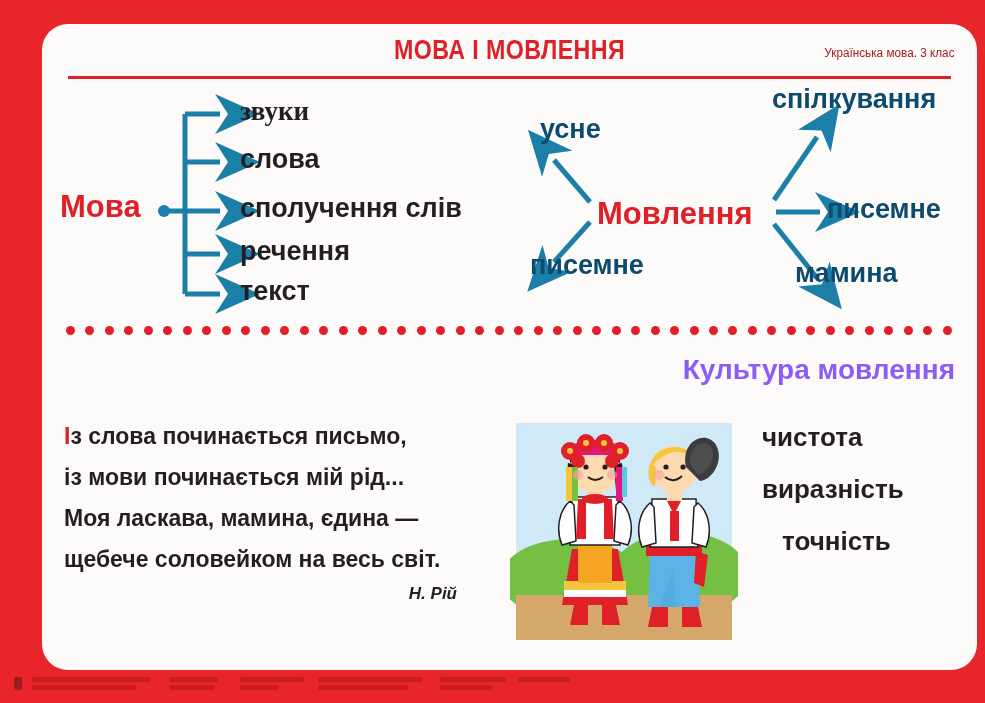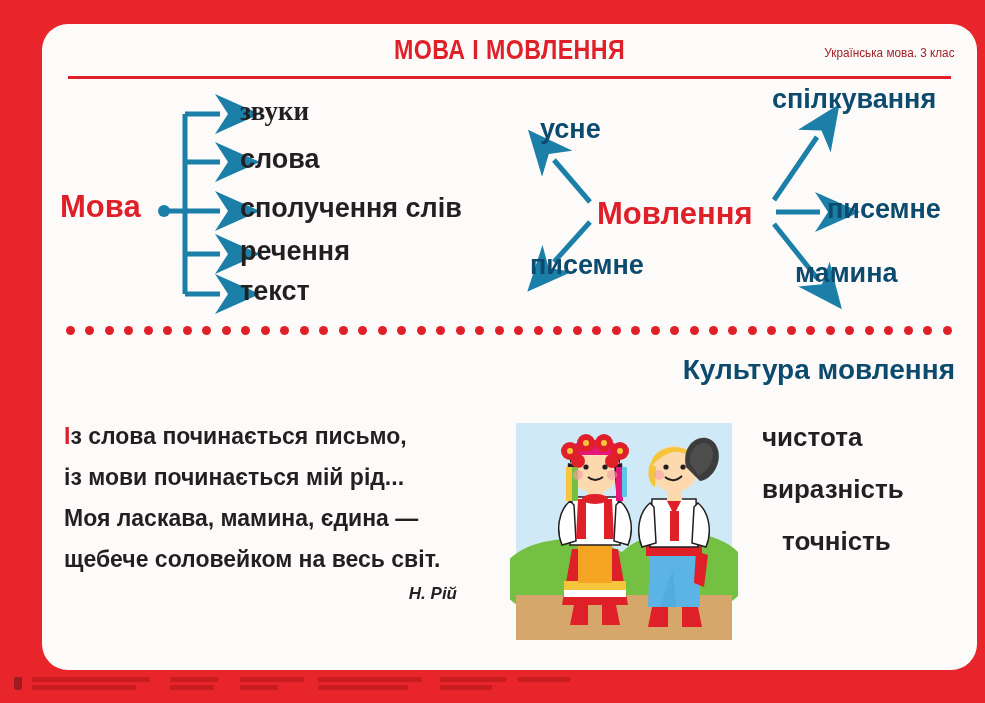--- a/index.html
+++ b/index.html
@@ -165,21 +165,21 @@
     border-radius: 50%;
     background: #e02029;
     flex: 0 0 auto;
   }
 
   
   #culture-heading {
     position: absolute;
     right: 22px;
     top: 330px;
-    color: #0c4a6e;
+    color: #8b5cf6;
     font-size: 28px;
     font-weight: bold;
     white-space: nowrap;
   }
 
   
   #poem {
     position: absolute;
     left: 22px;
     top: 392px;

